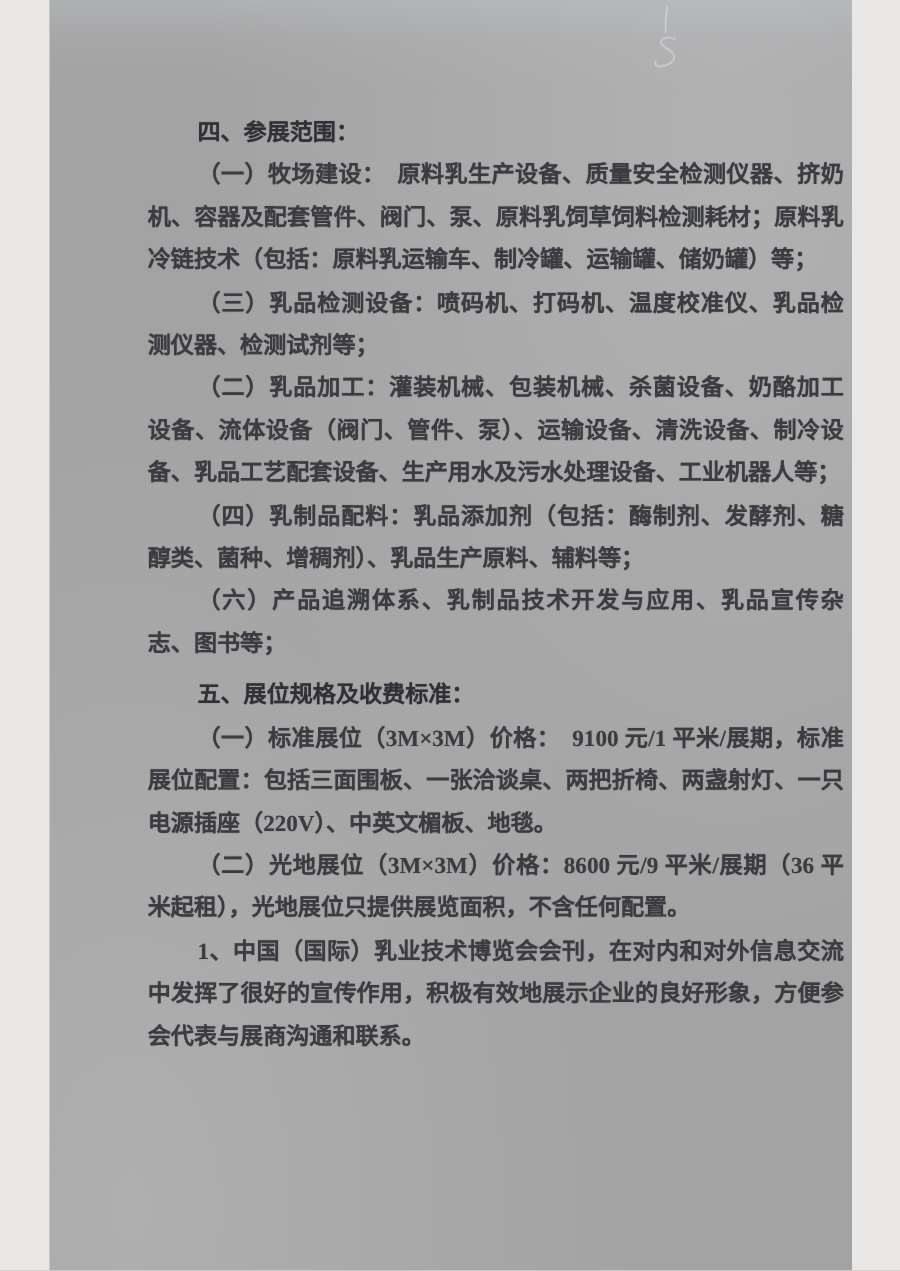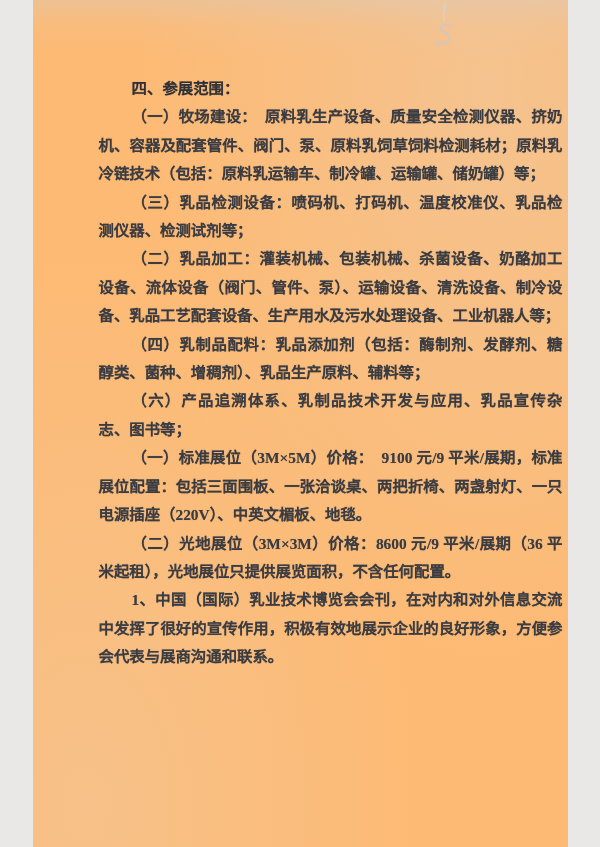--- a/index.html
+++ b/index.html
@@ -5,21 +5,21 @@
   html, body {
     margin: 0;
     padding: 0;
     background: #e9e8e6;
   }
   .page {
     position: relative;
     width: 535px;
     height: 847px;
     margin: 0 auto;
-    background: #fdba74;
+    background: #a3a3a3;
     overflow: hidden;
     font-family: "Liberation Serif", "DejaVu Serif", serif;
   }
   
   .scan-tint {
     position: absolute;
     inset: 0;
     pointer-events: none;
     background:
       linear-gradient(180deg, rgba(203,208,216,0.30) 0px, rgba(203,208,216,0.08) 26px, rgba(255,255,255,0) 58px),
@@ -69,18 +69,19 @@
   </svg>
 
   <div class="content">
     <p class="heading">四、参展范围：</p>
     <p class="para">（一）牧场建设：　原料乳生产设备、质量安全检测仪器、挤奶机、容器及配套管件、阀门、泵、原料乳饲草饲料检测耗材；原料乳冷链技术（包括：原料乳运输车、制冷罐、运输罐、储奶罐）等；</p>
     <p class="para">（三）乳品检测设备：喷码机、打码机、温度校准仪、乳品检测仪器、检测试剂等；</p>
     <p class="para">（二）乳品加工：灌装机械、包装机械、杀菌设备、奶酪加工设备、流体设备（阀门、管件、泵）、运输设备、清洗设备、制冷设备、乳品工艺配套设备、生产用水及污水处理设备、工业机器人等；</p>
     <p class="para">（四）乳制品配料：乳品添加剂（包括：酶制剂、发酵剂、糖醇类、菌种、增稠剂）、乳品生产原料、辅料等；</p>
     <p class="para">（六）产品追溯体系、乳制品技术开发与应用、乳品宣传杂志、图书等；</p>
 
-    <p class="para">（一）标准展位（3M×5M）价格：　9100 元/9 平米/展期，标准展位配置：包括三面围板、一张洽谈桌、两把折椅、两盏射灯、一只电源插座（220V）、中英文楣板、地毯。</p>
+    <p class="heading gap-top">五、展位规格及收费标准：</p>
+    <p class="para">（一）标准展位（3M×3M）价格：　9100 元/1 平米/展期，标准展位配置：包括三面围板、一张洽谈桌、两把折椅、两盏射灯、一只电源插座（220V）、中英文楣板、地毯。</p>
     <p class="para">（二）光地展位（3M×3M）价格：8600 元/9 平米/展期（36 平米起租），光地展位只提供展览面积，不含任何配置。</p>
 
     <p class="para">1、中国（国际）乳业技术博览会会刊，在对内和对外信息交流中发挥了很好的宣传作用，积极有效地展示企业的良好形象，方便参会代表与展商沟通和联系。</p>
   </div>
 </div>
 
 </body></html>

